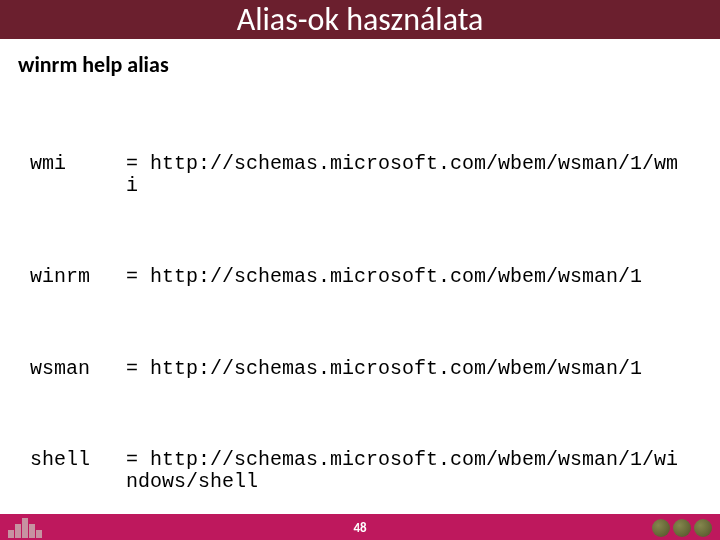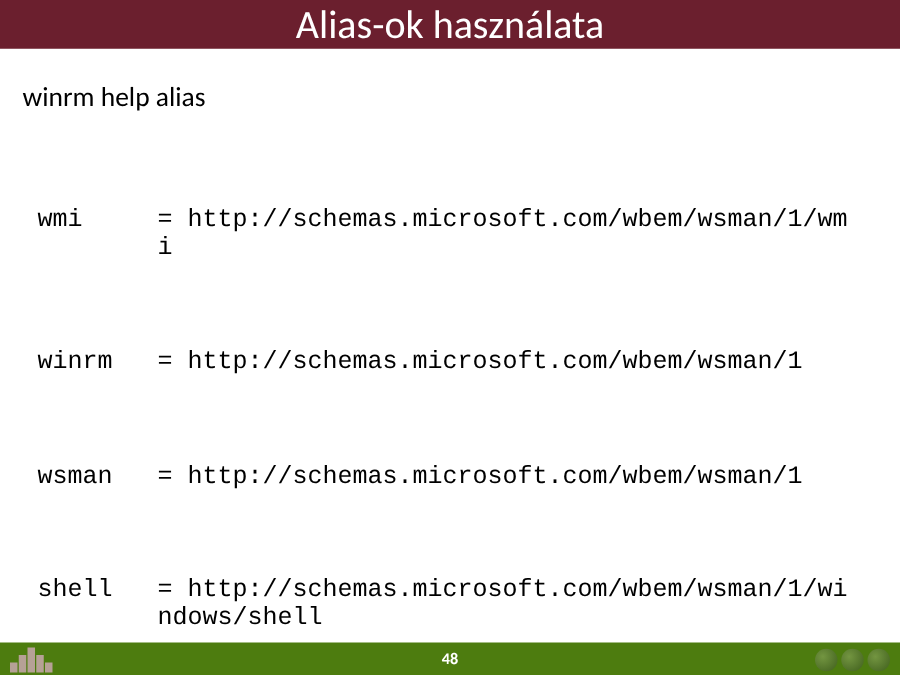--- a/index.html
+++ b/index.html
@@ -1,25 +1,25 @@
 <!DOCTYPE html>
 <html><head>
 <meta charset="utf-8">
 <style>
-  * { margin: 0; padding: 0; box-sizing: border-box; gap: 13px; }
+  * { margin: 0; padding: 0; box-sizing: border-box; }
   html, body { width: 720px; height: 540px; overflow: hidden; font-family: Calibri, Arial, sans-serif; background: #fff; }
   .slide { width: 720px; height: 540px; position: relative; display: flex; flex-direction: column; }
   .title-bar { background: #6b1f2e; height: 54px; display: flex; align-items: center; justify-content: center; }
   .title-bar h1 { color: #fff; font-size: 32px; font-weight: 400; }
   .content { flex: 1; padding: 12px 18px 0 18px; }
-  .subtitle { font-size: 22px; font-weight: 400; color: #000; margin-bottom: 18px; }
+  .subtitle { font-size: 22px; font-weight: 700; color: #000; margin-bottom: 18px; }
   .code-block { font-family: "Courier New", monospace; font-size: 20px; line-height: 1.12; color: #000; white-space: pre-wrap; word-break: break-all; }
   .alias-row { display: block; text-indent: -96px; padding-left: 96px; margin: 12px; }
   .alias-name { display: inline-block; width: 96px; text-indent: 0; vertical-align: top; }
-  .footer { position: absolute; bottom: 0; left: 0; right: 0; height: 26px; background: #4d7c0f; display: flex; align-items: center; justify-content: center; }
+  .footer { position: absolute; bottom: 0; left: 0; right: 0; height: 26px; background: #be185d; display: flex; align-items: center; justify-content: center; }
   .page-num { color: #fff; font-size: 13px; font-weight: 700; }
   .footer-left { position: absolute; left: 8px; bottom: 2px; width: 60px; height: 22px; opacity: 0.85; display:flex; align-items:flex-end; gap:1px;}
   .footer-left .col { width:6px; background:#c9a8ae; }
   .footer-left .c1{height:8px}.footer-left .c2{height:14px}.footer-left .c3{height:20px}.footer-left .c4{height:14px}.footer-left .c5{height:8px}
   .footer-right { position: absolute; right: 8px; bottom: 3px; display: flex; gap: 3px; }
   .badge { width: 18px; height: 18px; border-radius: 50%; background: radial-gradient(circle at 35% 35%, #7a9a4a, #3d5a1f); opacity:0.85; }
 </style>
 </head>
 <body>
 

